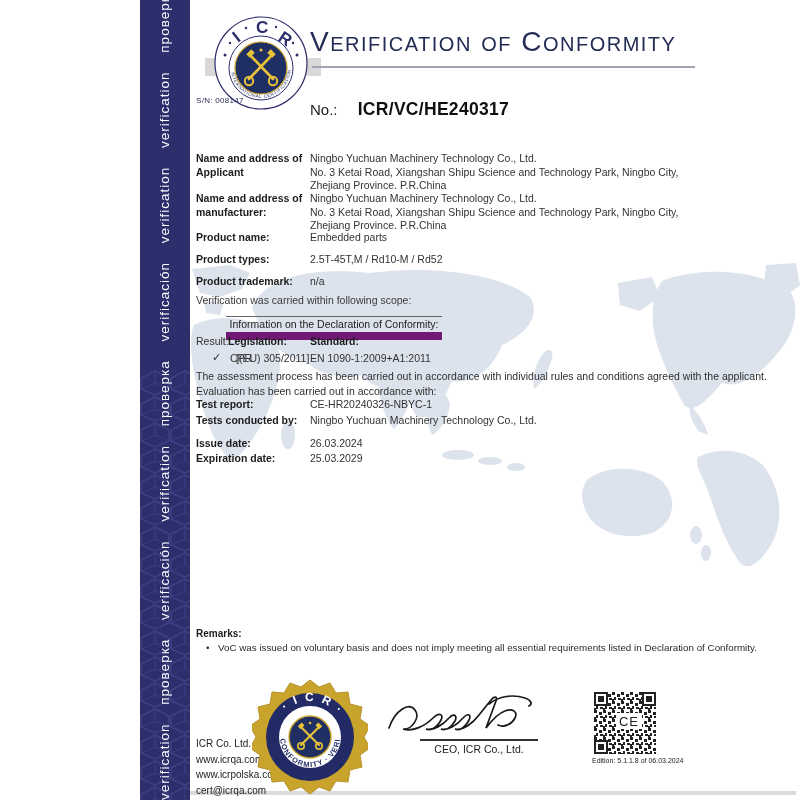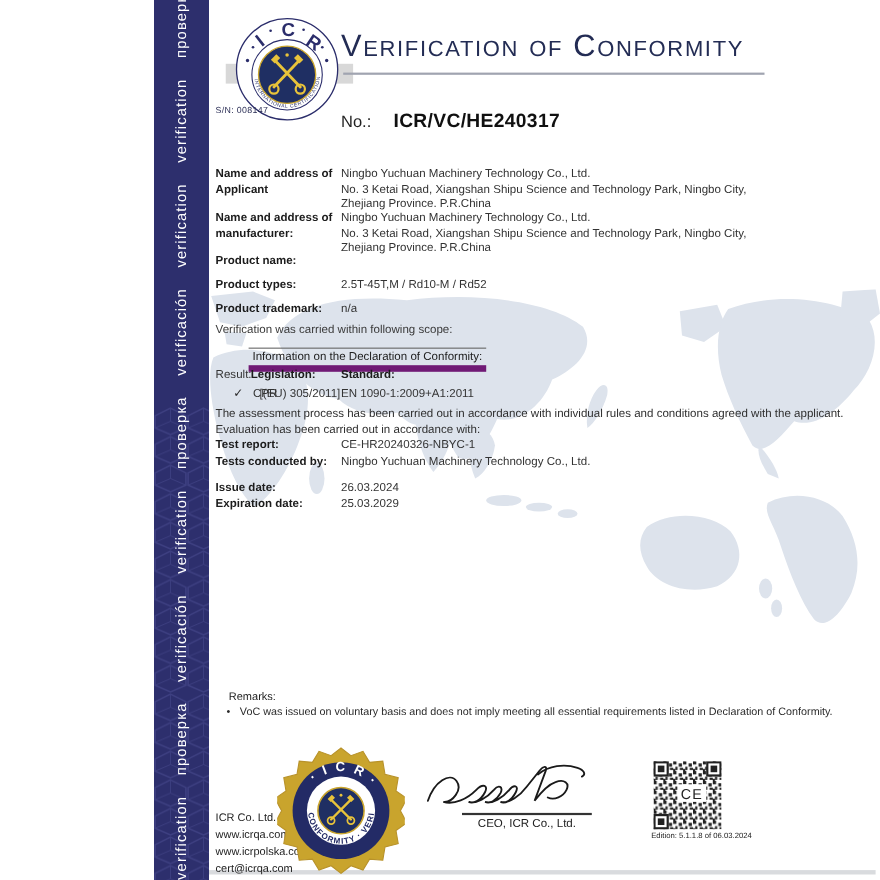--- a/index.html
+++ b/index.html
@@ -21,25 +21,25 @@
   .no-line{left:310px;top:99px;font-size:15px;color:#222;}
   .no-line b{font-size:17.5px;color:#101010;letter-spacing:.3px;margin-left:16px;}
   
   .lbl{font-weight:bold;font-size:10.5px;color:#1c1c1c;line-height:13.5px;white-space:pre-line;}
   .val{font-size:10.5px;color:#333;line-height:13.5px;white-space:pre-line;}
   .field-label{left:196px;width:110px;}
   .field-value{left:310px;width:482px;}
   .scope{left:196px;top:294px;font-size:10.5px;color:#3a3a3a;}
   
   .tbl-heading{left:226px;top:316px;width:216px;text-align:center;font-size:10.5px;color:#222;
-    border-top:1px solid #666;border-bottom:6px solid #701a75;padding:1px 0 2px;}
+    border-top:1px solid #666;border-bottom:8px solid #701a75;padding:1px 0 2px;}
   .para{left:196px;top:369px;width:600px;font-size:10.5px;color:#2f2f2f;line-height:15px;white-space:pre-line;}
   .check{font-size:11px;color:#2a2a2a;}
   
-  .remarks-head{left:196px;top:628px;font-size:10px;font-weight:normal;color:#1c1c1c;margin-left:12px;}
+  .remarks-head{left:196px;top:628px;font-size:10px;font-weight:bold;color:#1c1c1c;}
   .remark{left:206px;width:590px;font-size:9.8px;color:#2b2b2b;line-height:13px;}
   .bullet{display:inline-block;width:12px;}
   .contact{left:196px;top:736px;font-size:10px;color:#222;line-height:15.5px;}
   .sig-line{left:420px;top:739px;width:118px;height:1.5px;background:#333;}
   .ceo{left:413px;top:743px;width:132px;text-align:center;font-size:10.5px;color:#222;}
   .edition{left:592px;top:757px;font-size:7px;color:#222;}
   .bottom-edge{left:190px;top:791px;width:606px;height:4px;background:#d9dbde;}
   .z1{z-index:1;} .z2{z-index:2;}
 </style>
 </head>
@@ -141,20 +141,21 @@
 Applicant</div>
   <div class="abs val field-value z2" style="top:152px;">Ningbo Yuchuan Machinery Technology Co., Ltd.
 No. 3 Ketai Road, Xiangshan Shipu Science and Technology Park, Ningbo City,
 Zhejiang Province. P.R.China</div>
   <div class="abs lbl field-label z2" style="top:192px;">Name and address of
 manufacturer:</div>
   <div class="abs val field-value z2" style="top:192px;">Ningbo Yuchuan Machinery Technology Co., Ltd.
 No. 3 Ketai Road, Xiangshan Shipu Science and Technology Park, Ningbo City,
 Zhejiang Province. P.R.China</div>
   <div class="abs lbl field-label z2" style="top:231px;">Product name:</div>
+  <div class="abs val field-value z2" style="top:231px;">Embedded parts</div>
   <div class="abs lbl field-label z2" style="top:253px;">Product types:</div>
   <div class="abs val field-value z2" style="top:253px;">2.5T-45T,M / Rd10-M / Rd52</div>
   <div class="abs lbl field-label z2" style="top:275px;">Product trademark:</div>
   <div class="abs val field-value z2" style="top:275px;">n/a</div>
 
   <div class="abs scope z2">Verification was carried within following scope:</div>
 
   <div class="abs tbl-heading z2">Information on the Declaration of Conformity:</div>
   <div class="abs val z2" style="left:196px;top:335px;">Result:</div>
   <div class="abs lbl z2" style="left:228px;top:335px;">Legislation:</div>

